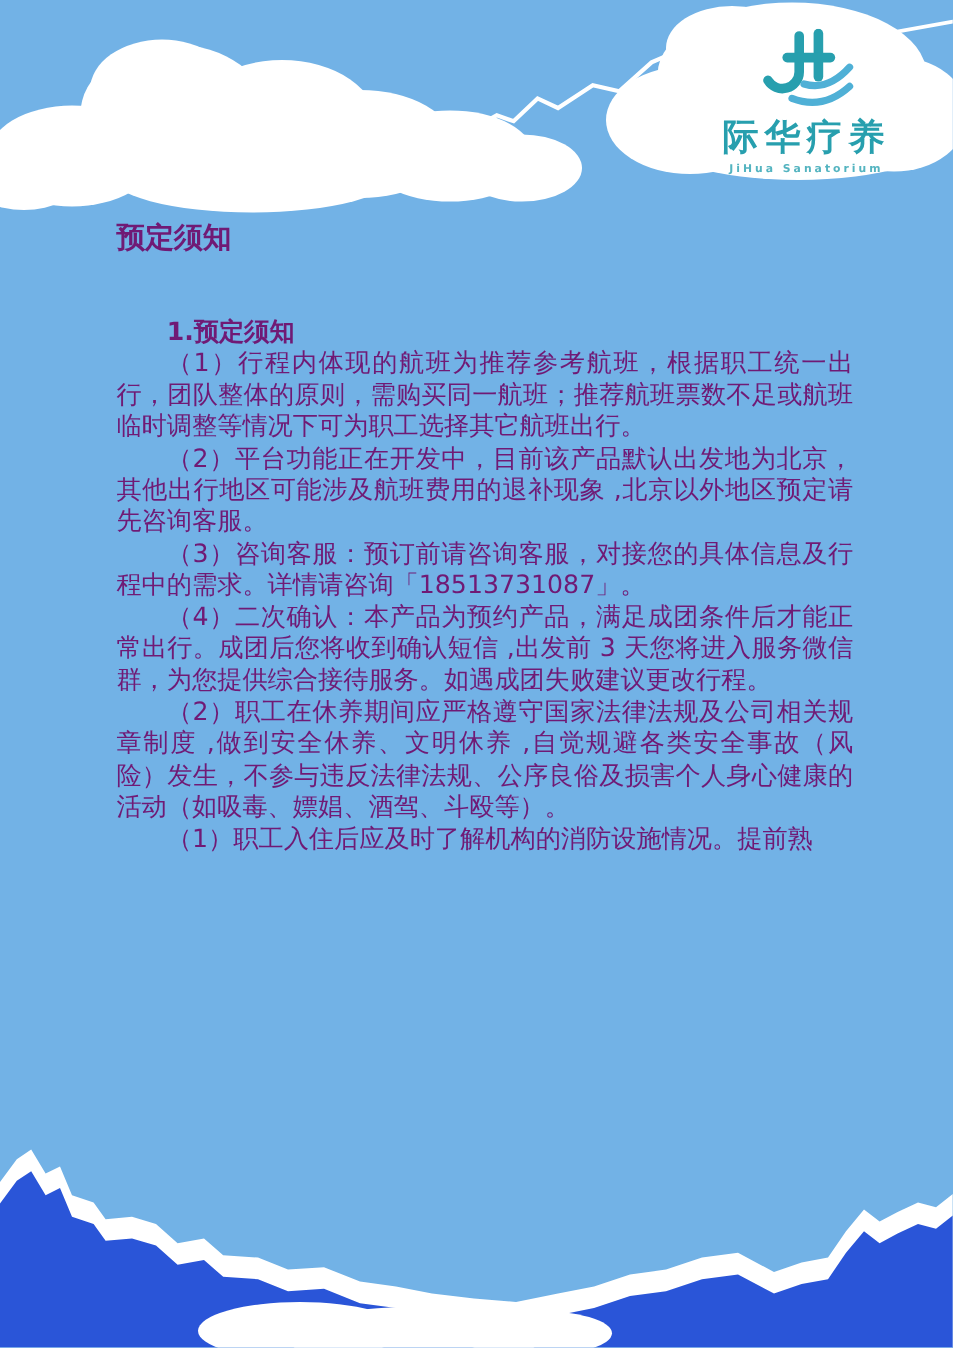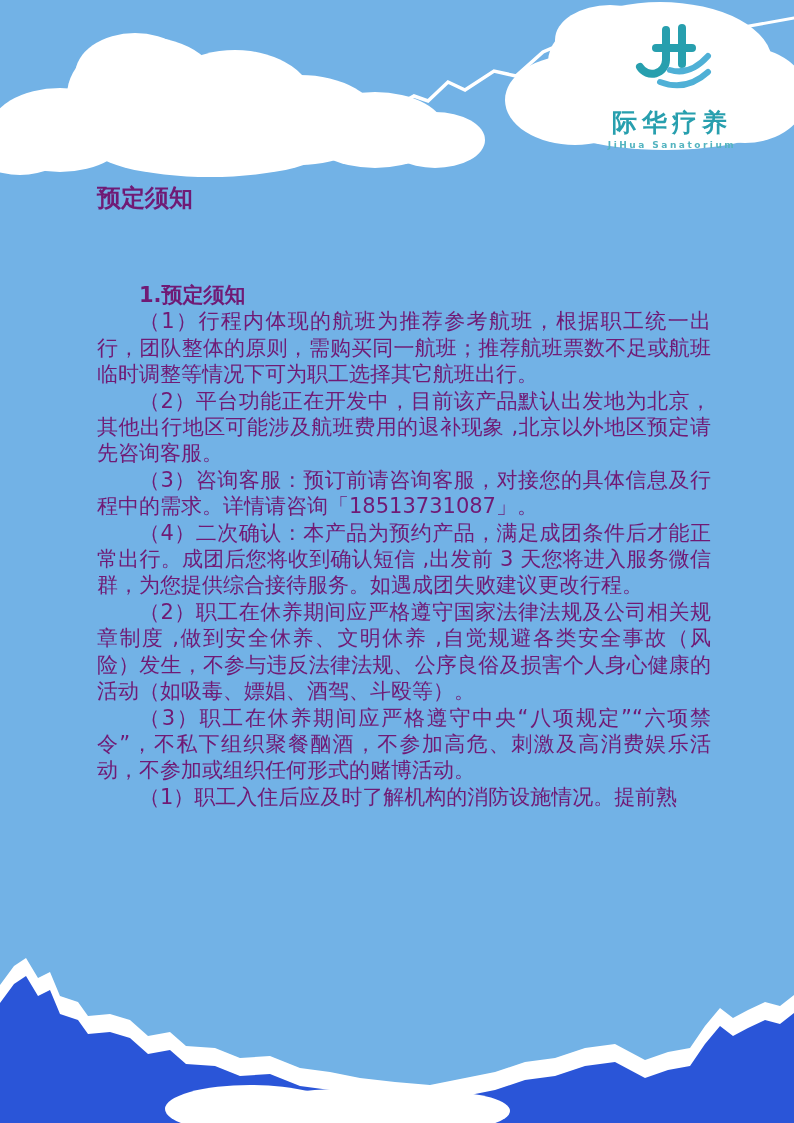--- a/index.html
+++ b/index.html
@@ -9,37 +9,37 @@
     font-family:"DejaVu Sans","Liberation Sans",sans-serif;
   }
   
   .sky-svg{position:absolute;top:0;left:0;z-index:1;}
   .logo{
     position:absolute;top:24px;left:602px;width:140px;z-index:2;
     text-align:center;
   }
   .logo-mark{display:block;margin:0 auto;}
   .logo-name{
-    display:block;color:#279fae;font-weight:bold;font-size:25px;
-    letter-spacing:5px;margin-top:14px;white-space:nowrap;
+    display:block;color:#279fae;font-weight:bold;font-size:30px;
+    letter-spacing:5px;margin-top:2px;white-space:nowrap;
   }
   .logo-sub{
     display:block;color:#54b4c0;font-weight:bold;font-size:9px;
     letter-spacing:2.5px;margin-top:1px;white-space:nowrap;
   }
   
   .content{
     position:absolute;left:97px;top:184px;width:614px;z-index:3;
     color:#701a75;
   }
   .page-title{
     font-size:24px;font-weight:bold;margin:0;line-height:28px;
   }
   .body-flow{
-    margin-top:70px;font-size:21px;line-height:26.4px;
+    margin-top:51px;font-size:21px;line-height:26.4px;
     text-align:justify;
   }
   .body-flow h2{
     font-size:21px;font-weight:bold;margin:0;text-indent:2em;line-height:26.4px;
   }
   .body-flow p{margin:0;text-indent:2em;}
   
   .torn-svg{position:absolute;left:0;bottom:0;z-index:4;}
 </style>
 </head>
@@ -92,21 +92,20 @@
 
 <div class="content">
   <h1 class="page-title">预定须知</h1>
   <div class="body-flow">
     <h2>1.预定须知</h2>
     <p>（1）行程内体现的航班为推荐参考航班，根据职工统一出行，团队整体的原则，需购买同一航班；推荐航班票数不足或航班临时调整等情况下可为职工选择其它航班出行。</p>
     <p>（2）平台功能正在开发中，目前该产品默认出发地为北京，其他出行地区可能涉及航班费用的退补现象 ,北京以外地区预定请先咨询客服。</p>
     <p>（3）咨询客服：预订前请咨询客服，对接您的具体信息及行程中的需求。详情请咨询「18513731087」。</p>
     <p>（4）二次确认：本产品为预约产品，满足成团条件后才能正常出行。成团后您将收到确认短信 ,出发前 3 天您将进入服务微信群，为您提供综合接待服务。如遇成团失败建议更改行程。</p>
     <p>（2）职工在休养期间应严格遵守国家法律法规及公司相关规章制度 ,做到安全休养、文明休养 ,自觉规避各类安全事故（风险）发生，不参与违反法律法规、公序良俗及损害个人身心健康的活动（如吸毒、嫖娼、酒驾、斗殴等）。</p>
-    <p>（3）职工在休养期间应严格遵守中央“八项规定”“六项禁令”，不私下组织聚餐酗酒，不参加高危、刺激及高消费娱乐活动，不参加或组织任何形式的赌博活动。</p>
     <p>（1）职工入住后应及时了解机构的消防设施情况。提前熟</p>
   </div>
 </div>
 
 <svg class="torn-svg" width="794" height="220" viewBox="0 0 794 220">
 
   <path fill="#ffffff" d="
     M0,82 L14,63 L26,55 L38,75 L50,69 L60,93 L78,99 L88,113 L110,111 L130,117
     L148,133 L170,129 L186,143 L215,145 L240,155 L270,153 L300,165 L330,169
     L360,175 L395,179 L430,182 L465,175 L495,169 L525,159 L555,155 L585,145

